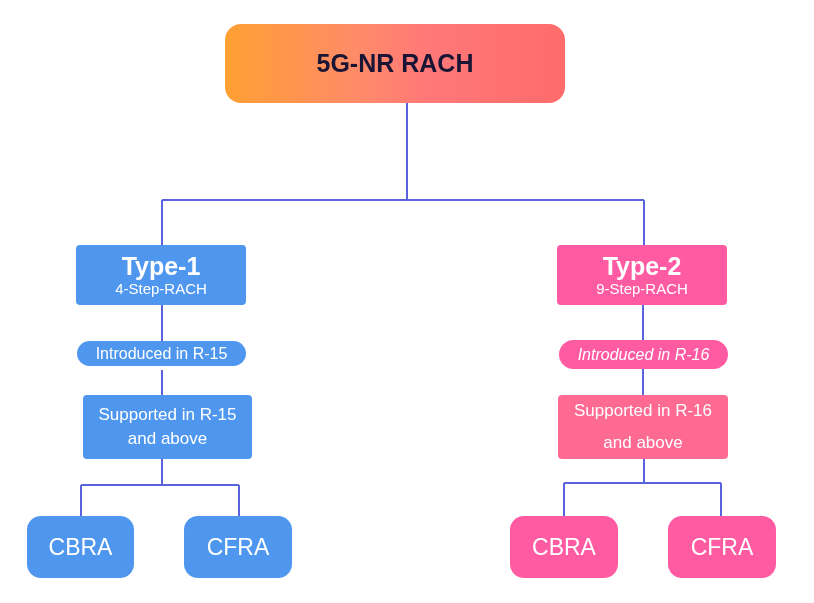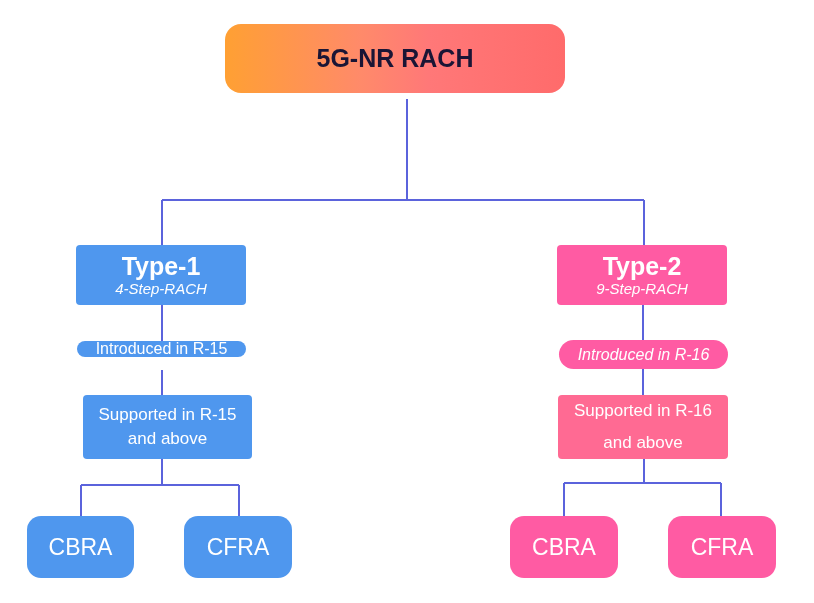--- a/index.html
+++ b/index.html
@@ -1,23 +1,23 @@
 <!DOCTYPE html>
 <html><head>
 <meta charset="utf-8">
 <style>
   html, body { margin:0; padding:0; background:#ffffff; }
   body { width:814px; height:603px; position:relative; overflow:hidden; font-family:"Liberation Sans", sans-serif; }
   .node { position:absolute; box-sizing:border-box; border-radius:4px; color:#fff; display:flex; flex-direction:column; align-items:center; justify-content:center; text-align:center; }
-  .root { left:225px; top:24px; width:340px; height:69px; border-radius:16px; background:linear-gradient(90deg,#ffa033 0%,#ff8a6a 40%,#ff7878 60%,#ff6b6b 100%); color:#1a1535; font-weight:bold; font-size:25px; }
+  .root { left:225px; top:24px; width:340px; height:79px; border-radius:16px; background:linear-gradient(90deg,#ffa033 0%,#ff8a6a 40%,#ff7878 60%,#ff6b6b 100%); color:#1a1535; font-weight:bold; font-size:25px; }
   .blue { background:#4f97ee; }
   .pink { background:#ff5ba3; }
   .pink2 { background:#ff6a93;gap:8px; }
   .title { font-weight:bold; font-size:25px; line-height:27px; }
-  .sub { font-size:15px; line-height:18px;font-style:italic; }
+  .sub { font-size:15px; line-height:18px; }
   .pill { border-radius:15px; font-size:16px; }
   .multi { font-size:17px; line-height:24px; }
   .leaf { font-size:23px; border-radius:14px; }
   svg.lines { position:absolute; left:0; top:0; }
   svg.lines line { stroke:#5b63dc; stroke-width:2; }
 </style>
 </head>
 <body>
 
 <svg class="lines" width="814" height="603">
@@ -40,21 +40,21 @@
 </svg>
 
 <div class="node root">
   <span>5G-NR RACH</span>
 </div>
 
 <div class="node blue" style="left:76px;top:245px;width:170px;height:60px;">
   <span class="title">Type-1</span>
   <span class="sub">4-Step-RACH</span>
 </div>
-<div class="node blue pill" style="left:77px;top:341px;width:169px;height:16px;">
+<div class="node blue pill" style="left:77px;top:341px;width:169px;height:25px;">
   <span>Introduced in R-15</span>
 </div>
 <div class="node blue multi" style="left:83px;top:395px;width:169px;height:64px;">
   <span>Supported in R-15</span>
   <span>and above</span>
 </div>
 <div class="node blue leaf" style="left:27px;top:516px;width:107px;height:62px;">
   <span>CBRA</span>
 </div>
 <div class="node blue leaf" style="left:184px;top:516px;width:108px;height:62px;">

